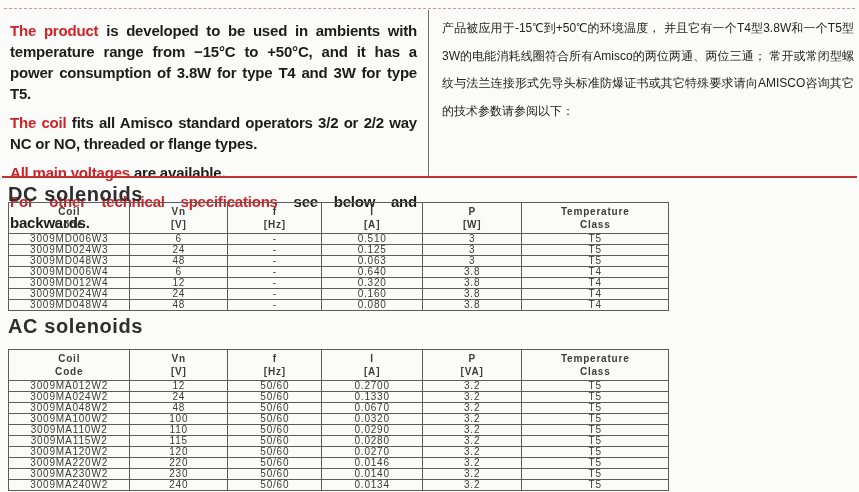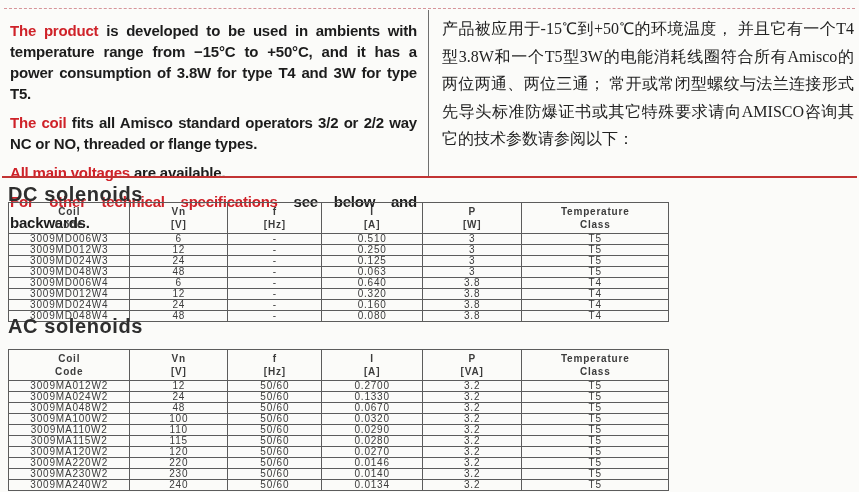--- a/index.html
+++ b/index.html
@@ -29,22 +29,22 @@
 
   
   .divider-v {
     position: absolute; left: 428px; top: 10px; width: 1px; height: 167px;
     background: #6f6f6f;
   }
 
   
   .intro-zh {
     position: absolute; left: 442px; top: 15px; width: 412px;
-    font-family: Liberation Serif, serif;
-    font-size: 16px; line-height: 27.5px; color: #222;
+    font-family: Liberation Sans, sans-serif;
+    font-size: 12px; line-height: 27.5px; color: #222;
     text-align: justify;
   }
 
   
   .red-rule {
     position: absolute; left: 2px; top: 176px; width: 855px; height: 2px;
     background: #c23434;
   }
 
   
@@ -145,28 +145,20 @@
   <tbody>
       <tr>
         <td>3009MD006W3</td>
         <td>6</td>
         <td>-</td>
         <td>0.510</td>
         <td>3</td>
         <td>T5</td>
       </tr>
       <tr>
-        <td>3009MD012W3</td>
-        <td>12</td>
-        <td>-</td>
-        <td>0.250</td>
-        <td>3</td>
-        <td>T5</td>
-      </tr>
-      <tr>
         <td>3009MD024W3</td>
         <td>24</td>
         <td>-</td>
         <td>0.125</td>
         <td>3</td>
         <td>T5</td>
       </tr>
       <tr>
         <td>3009MD048W3</td>
         <td>48</td>

